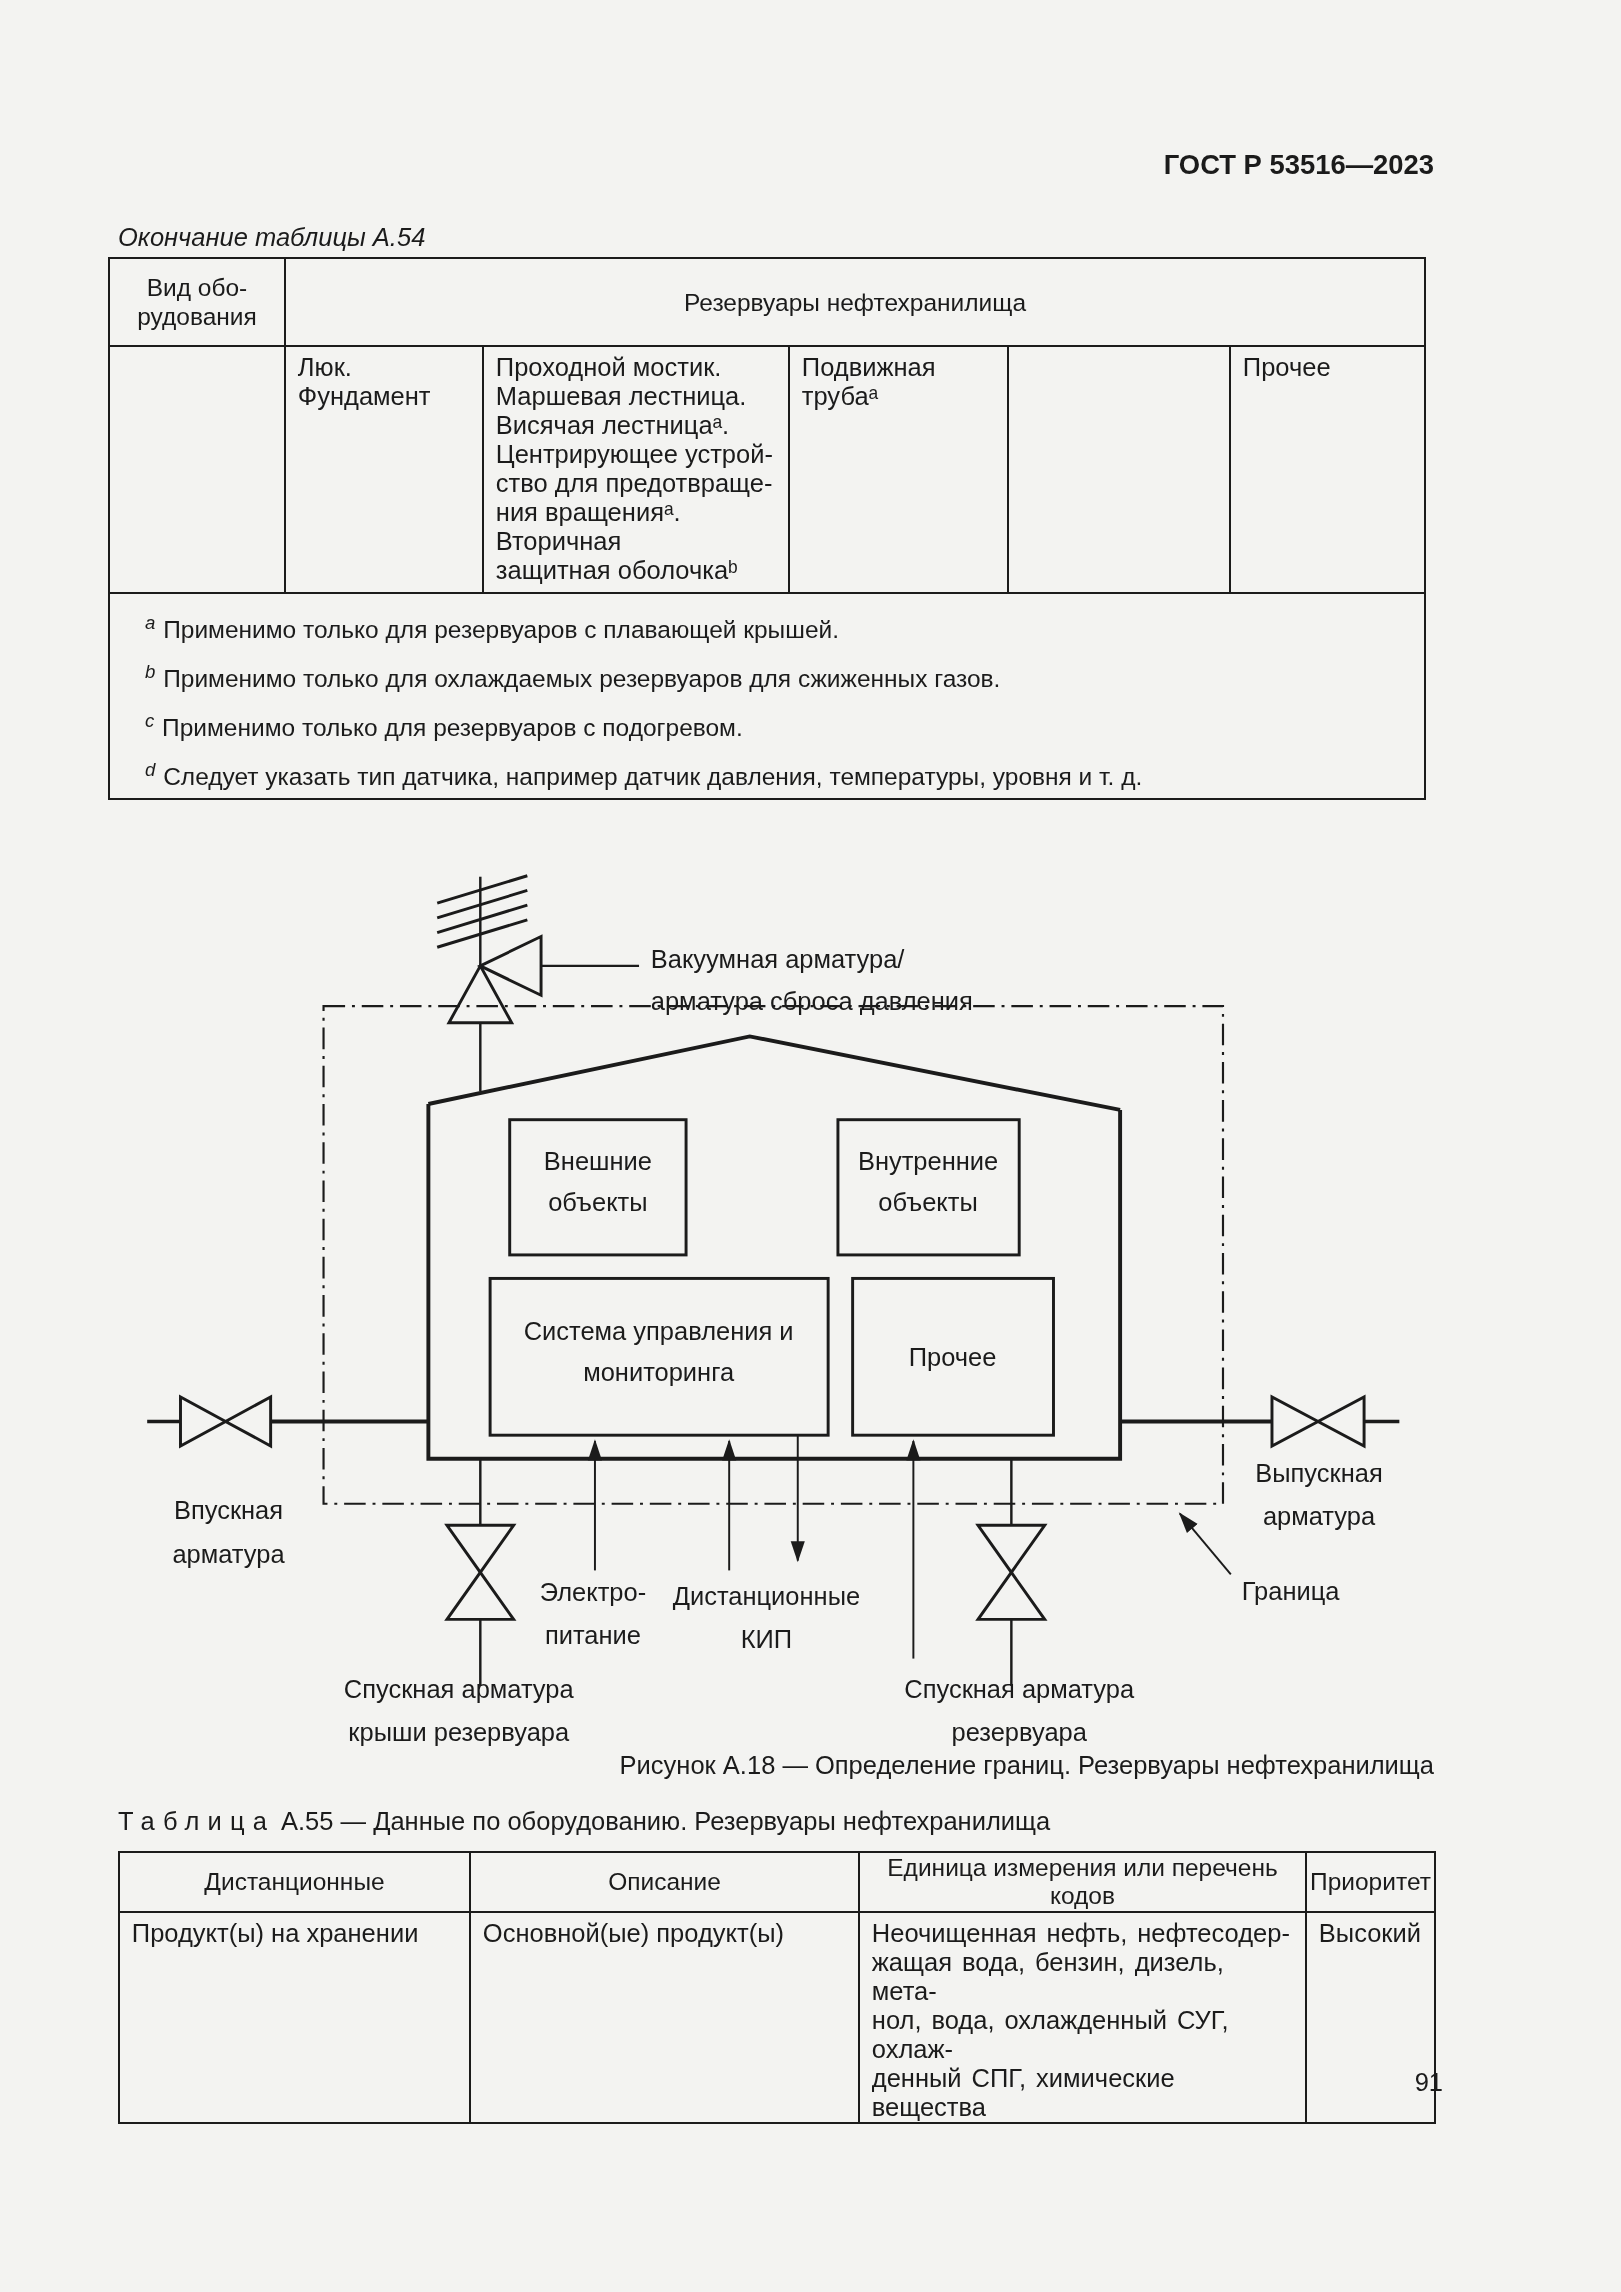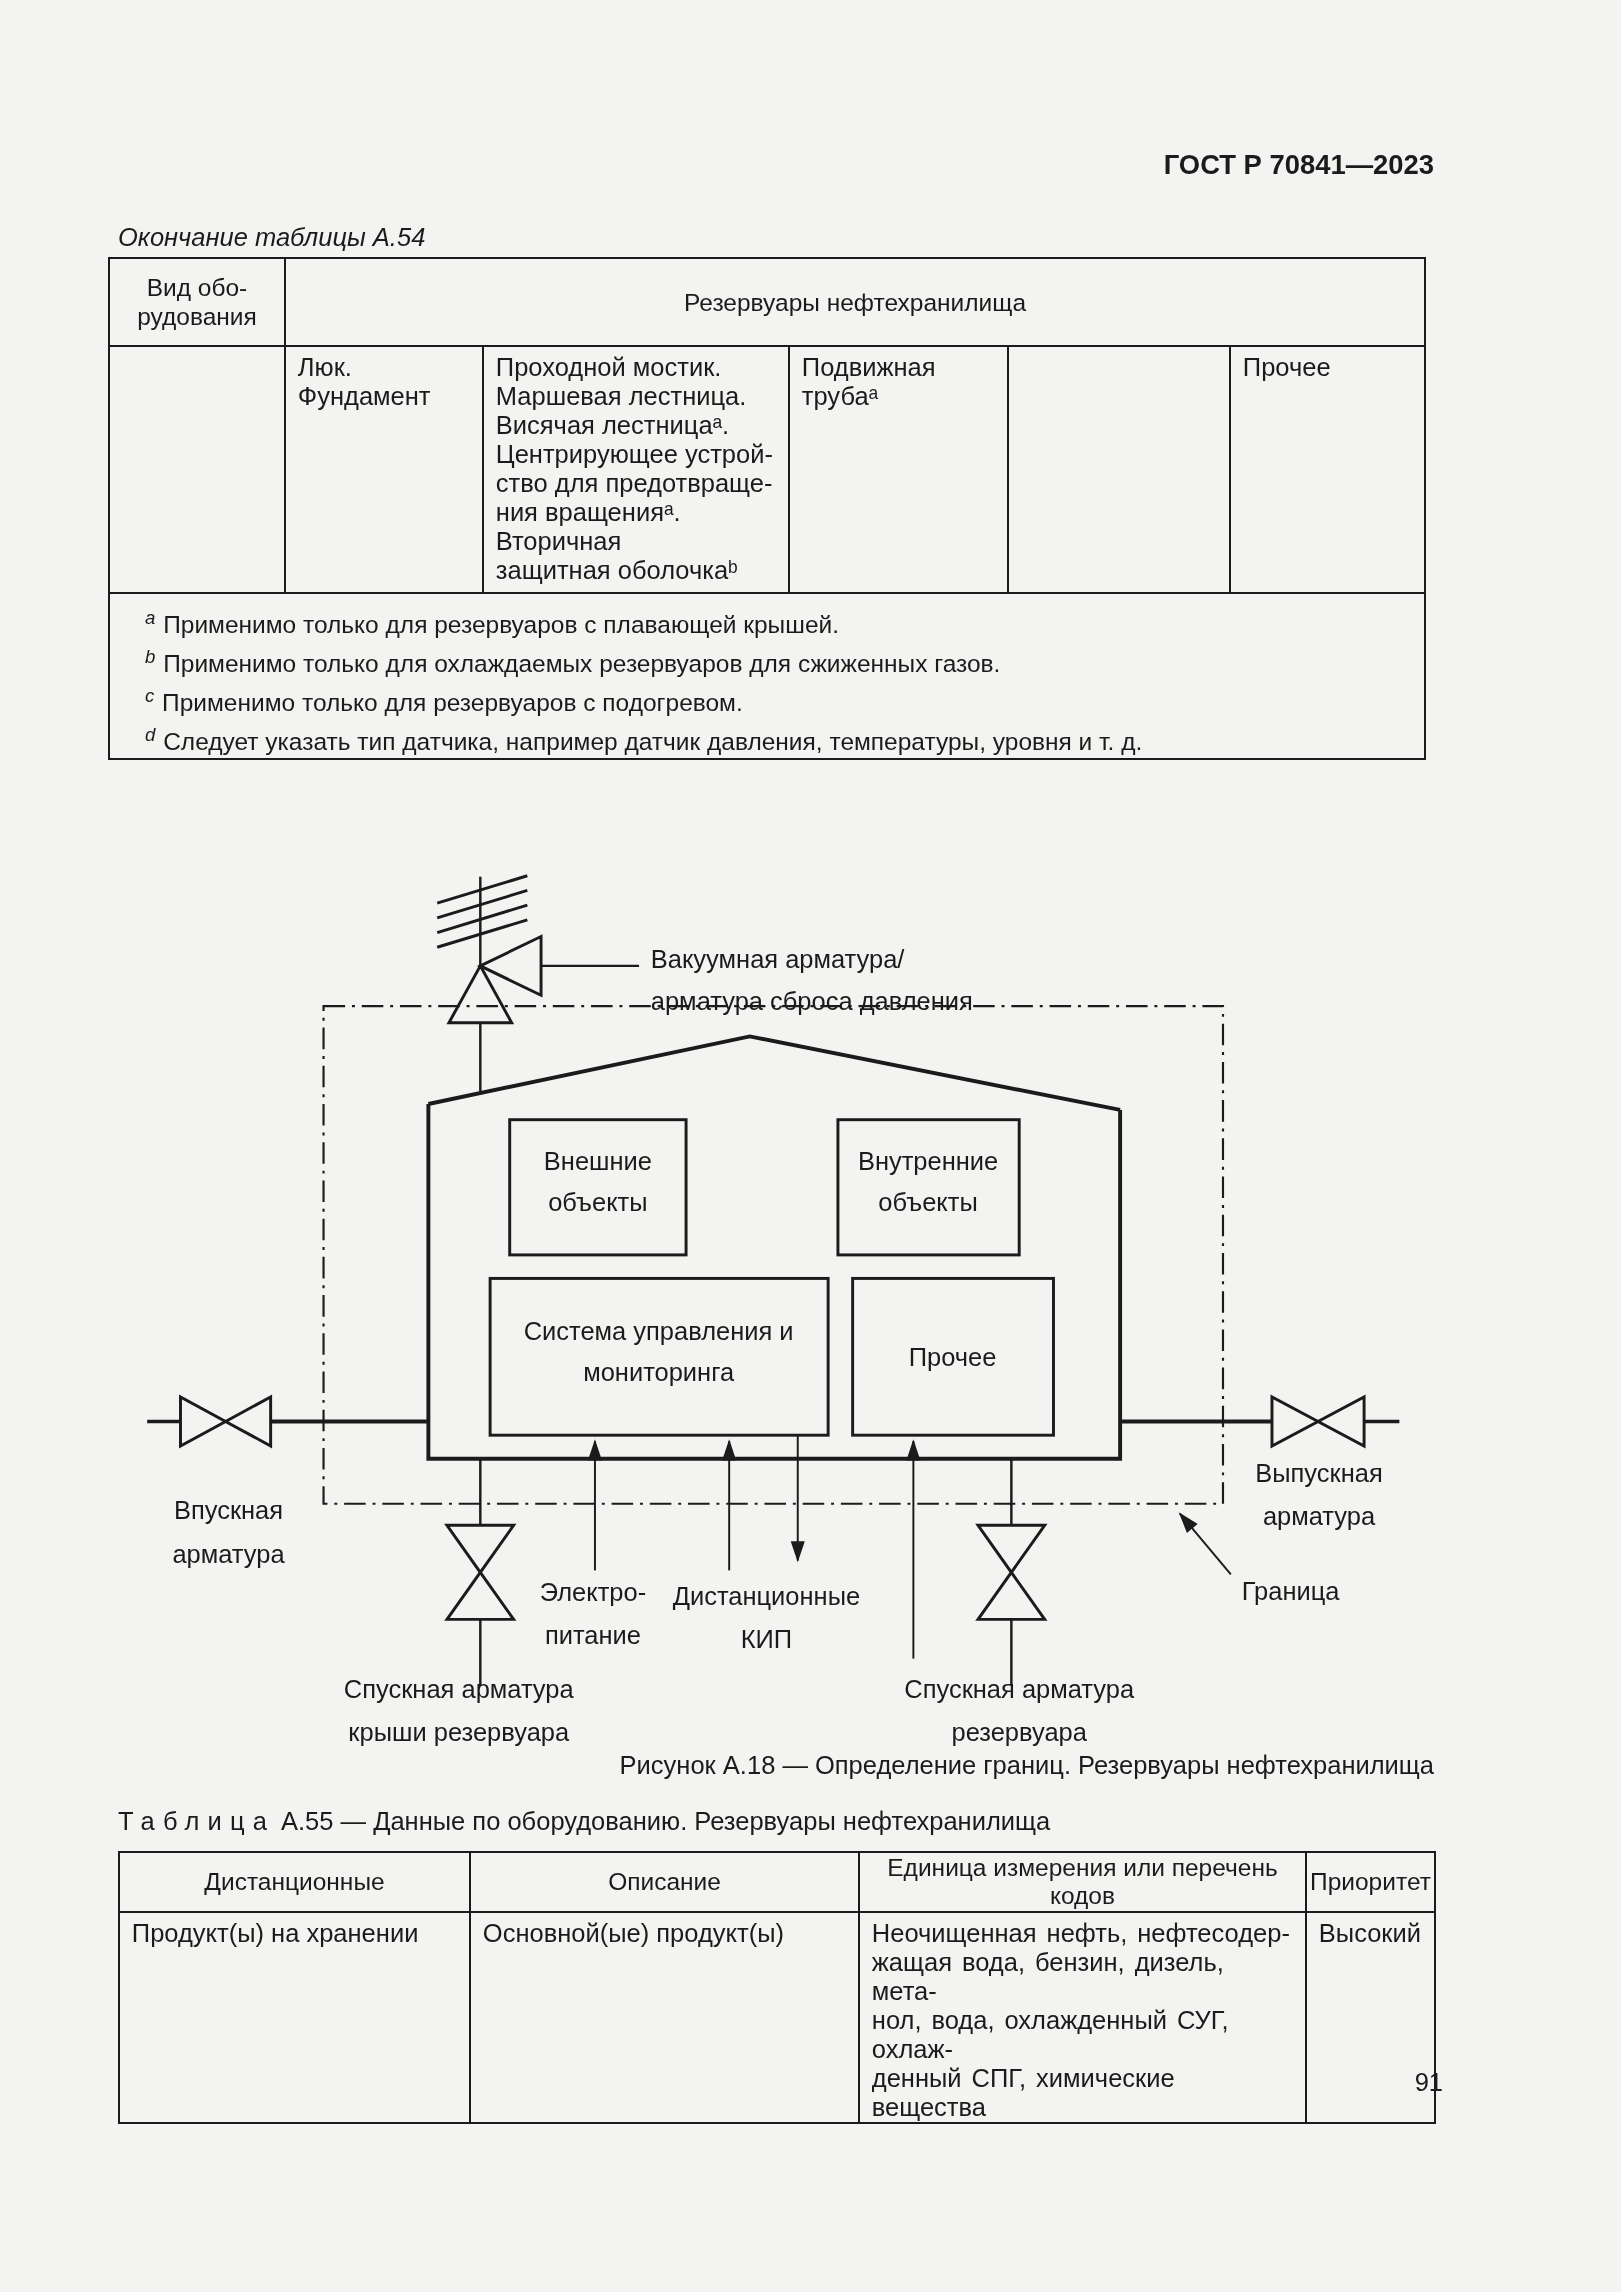--- a/index.html
+++ b/index.html
@@ -16,21 +16,21 @@
   table{border-collapse:collapse;table-layout:fixed;}
   td,th{border:2px solid #1b1b1b;font-weight:normal;}
   .t54{top:257px;left:108px;width:1316px;}
   .t54 th,.t54 td{font-size:24.5px;}
   .t54 .hdr td{ text-align:center;vertical-align:middle;white-space:pre-line;line-height:29px;}
   .t54 table,.outer3{border:2.9px solid #1b1b1b;}
   .row1 td{height:84px;border-bottom:2.9px solid #1b1b1b;}
   .row2 td{height:84px;border-bottom:2.9px solid #1b1b1b;}
   .bodyrow td{height:239px;vertical-align:top;text-align:left;
     padding:5.9px 9.8px 0 11.8px;font-size:25.5px;line-height:29px;white-space:pre-line;}
-  .footrow td{height:129px;vertical-align:top;padding:7.8px 9.8px 0 35px;font-size:24.5px;line-height:32px;border-radius:19px;}
+  .footrow td{height:129px;vertical-align:top;padding:7.8px 9.8px 0 35px;font-size:24.5px;line-height:42px;border-radius:19px;}
   .fnote sup{font-style:italic;font-size:18.6px;margin-right:7.8px;}
   .t55{top:1851px;left:118px;width:1316px;}
   .t55 .hdr td{height:49px;text-align:center;vertical-align:middle;font-size:24.5px;border-bottom:2.9px solid #1b1b1b;}
   .t55 .bodyrow td{height:140px;}
   .t55 .units-cell{word-spacing:2.9px;}
   .t55-caption{top:1807px;left:118px;font-size:25.5px;}
   .t55-caption .spaced{letter-spacing:0.32em;}
   .t55-caption .rest{margin-left:5.9px;text-align:center;}
   .fig-caption{top:1751px;left:118px;width:1316px;text-align:right;font-size:25.5px;}
   .page-num{top:2068px;left:1384px;width:59px;text-align:right;font-size:25.5px;}
@@ -38,21 +38,21 @@
   
   .diagram{top:863px;left:0;}
   .diagram text{font-size:26px;fill:#1b1b1b;}
   .ln{stroke:#1b1b1b;fill:none;}
 </style>
 </head>
 <body>
 
 <div class="page">
 
-  <div class="abs doc-header">ГОСТ Р 70841—2023</div>
+  <div class="abs doc-header">ГОСТ Р 53516—2023</div>
 
   <div class="abs cont-caption">Окончание таблицы А.54</div>
 
   <table class="abs t54">
     <colgroup>
       <col style="width:176px">
         <col style="width:198px">
         <col style="width:306px">
       <col style="width:219px">
         <col style="width:222px">

